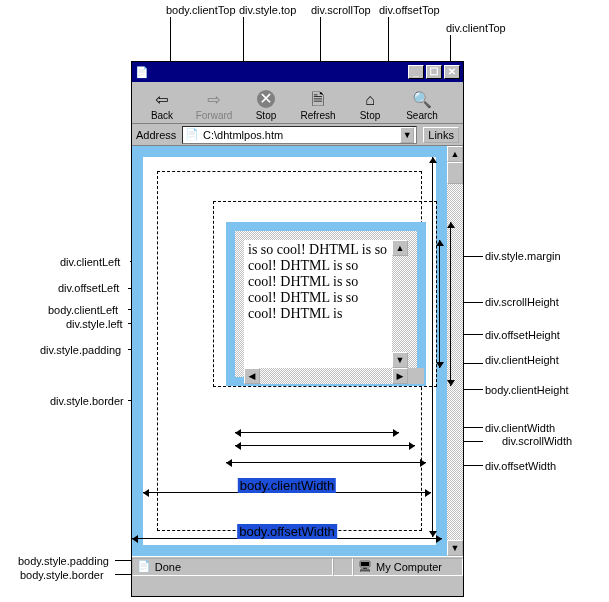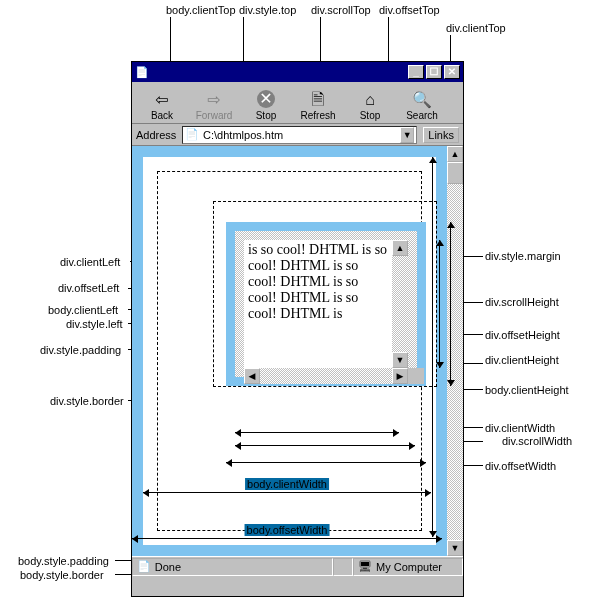--- a/index.html
+++ b/index.html
@@ -143,21 +143,21 @@
   .inner-sbv .tr{flex:1;background:repeating-conic-gradient(#c0c0c0 0 25%,#fff 0 50%) 0 0/2px 2px;}
   .inner-sbh{position:absolute;left:18px;right:18px;bottom:2px;height:16px;display:flex;background:#c0c0c0;}
   .inner-sbh .tr{flex:1;background:repeating-conic-gradient(#c0c0c0 0 25%,#fff 0 50%) 0 0/2px 2px;}
   .inner-corner{position:absolute;right:2px;bottom:2px;width:16px;height:16px;background:#c0c0c0;}
   
   .dim-h {
     position:absolute;height:1px;background:#000;
   }
   .dim-h::before{content:"";position:absolute;left:0;top:-3px;border-right:6px solid #000;border-top:4px solid transparent;border-bottom:4px solid transparent;}
   .dim-h::after{content:"";position:absolute;right:0;top:-3px;border-left:6px solid #000;border-top:4px solid transparent;border-bottom:4px solid transparent;}
-  .dim-h-lbl{position:absolute;font-size:11px;background:#0369a1;padding:0 2px;transform:translate(-50%,-14px);text-align:center;}
+  .dim-h-lbl{position:absolute;font-size:13px;background:#1d4ed8;padding:0 2px;transform:translate(-50%,-14px);text-align:center;}
   .dim-v {
     position:absolute;width:1px;background:#000;
   }
   .dim-v::before{content:"";position:absolute;top:0;left:-3px;border-bottom:6px solid #000;border-left:4px solid transparent;border-right:4px solid transparent;}
   .dim-v::after{content:"";position:absolute;bottom:0;left:-3px;border-top:6px solid #000;border-left:4px solid transparent;border-right:4px solid transparent;}
 </style>
 </head>
 <body>
 
 <div class="stage">

